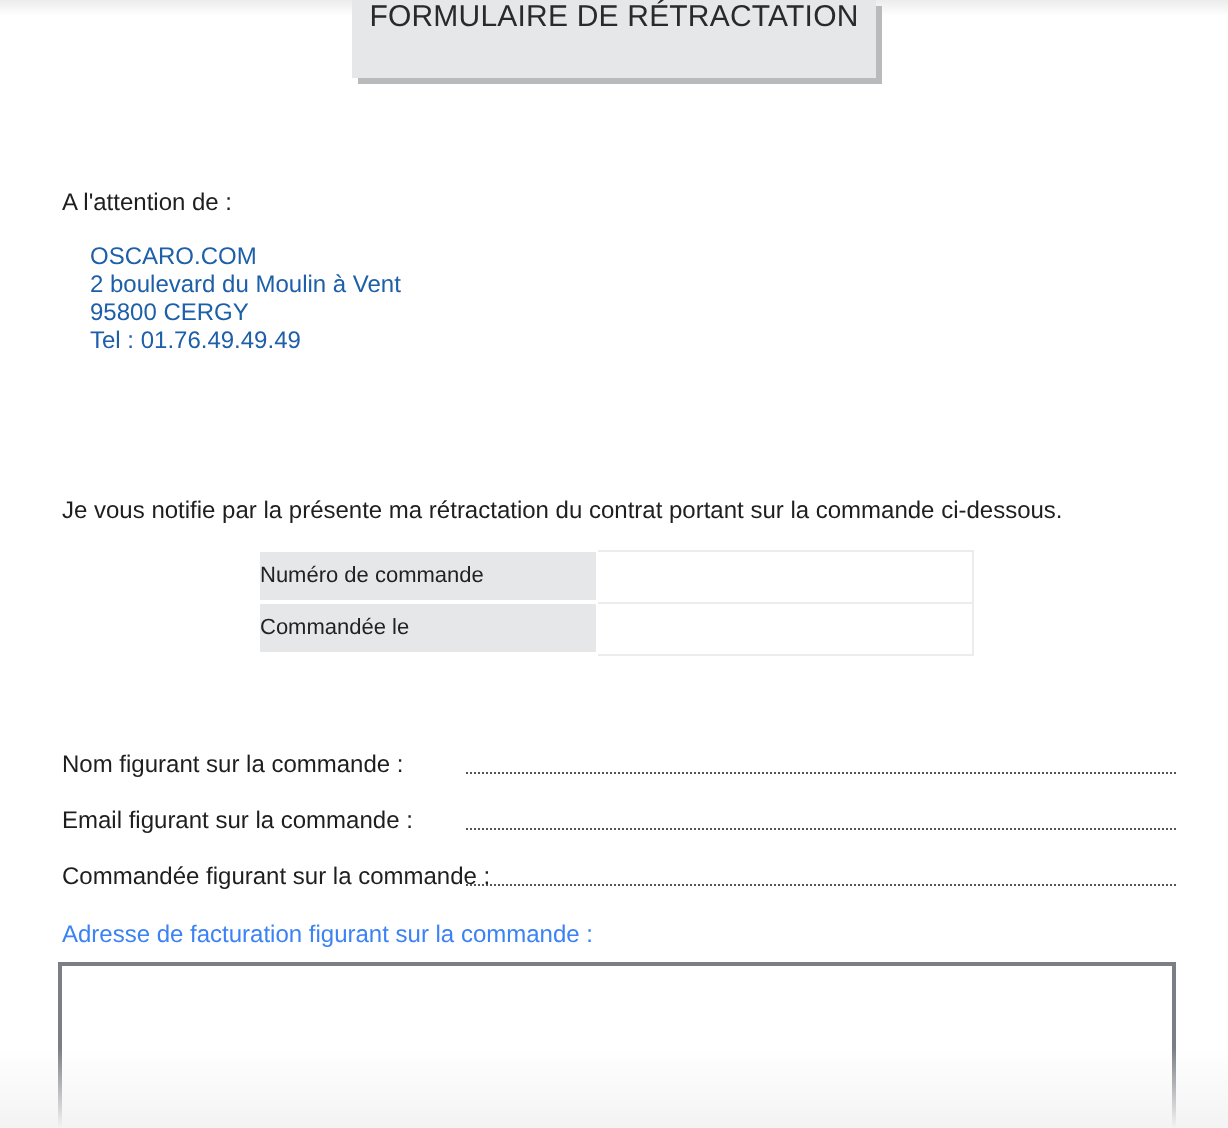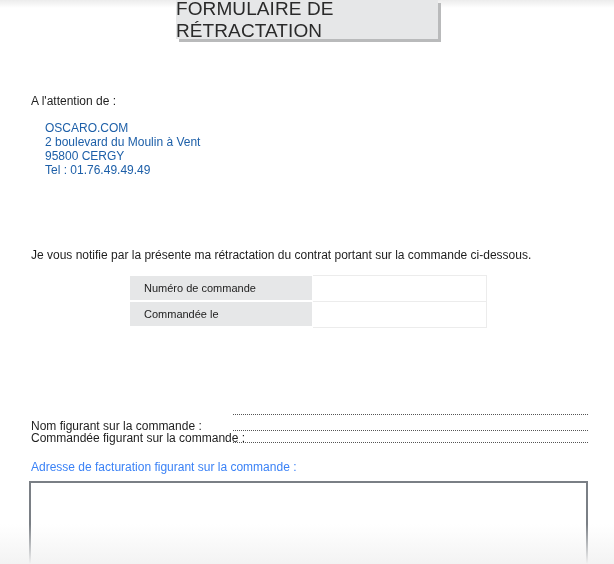--- a/index.html
+++ b/index.html
@@ -25,22 +25,22 @@
       background: linear-gradient(to top, #f3f3f3, rgba(255,255,255,0));
       pointer-events: none;
       z-index: 2;
     }
     .title-box {
       position: absolute;
       left: 176px; top: 0;
       width: 262px; height: 39px;
       background: #e6e7e8;
       box-shadow: 3px 3px 0 #b9babb;
-      display: flex; align-items: center; justify-content: center;
-      font-size: 19px;
+      display: flex; align-items: flex-start; justify-content: center;
+      font-size: 15px;
       color: #2a2a2a;
       letter-spacing: 0.1px;
     }
     .attention {
       position: absolute; left: 31px; top: 94px;
       font-size: 12px; color: #1e1e1e;
     }
     .address {
       position: absolute; left: 45px; top: 121px;
       font-size: 12px; line-height: 14px;
@@ -58,21 +58,20 @@
       font-size: 11px;
     }
     .order-table td {
       height: 24px;
       padding: 0;
       border: 1px solid #ececec;
     }
     .order-table td.lbl {
       width: 168px;
       background: #e6e7e8;
-      padding-left: 14px;
       color: #222;
       border-color: #ffffff;
       border-bottom: 2px solid #ffffff;
     }
     .order-table td.val {
       background: #ffffff;
     }
     .field-row {
       position: absolute; left: 31px;
       width: 557px; height: 16px;
@@ -128,26 +127,27 @@
     <td class="lbl">Numéro de commande</td>
     <td class="val"></td>
   </tr>
   <tr>
     <td class="lbl">Commandée le</td>
     <td class="val"></td>
   </tr>
 </tbody>
   </table>
 
-<div class="field-row" style="top:375px;margin-top:44px;">
+<div class="field-row" style="top:375px;">
   <span class="flabel">Nom figurant sur la commande :</span>
   <span class="dots"></span>
 </div>
 
 <div class="field-row" style="top:403px;">
+  <span class="flabel">Email figurant sur la commande :</span>
   <span class="dots"></span>
 </div>
 
 <div class="field-row" style="top:431px;">
   <span class="flabel">Commandée figurant sur la commande :</span>
   <span class="dots"></span>
 </div>
 
 <div class="billing-label">Adresse de facturation figurant sur la commande :</div>
 

